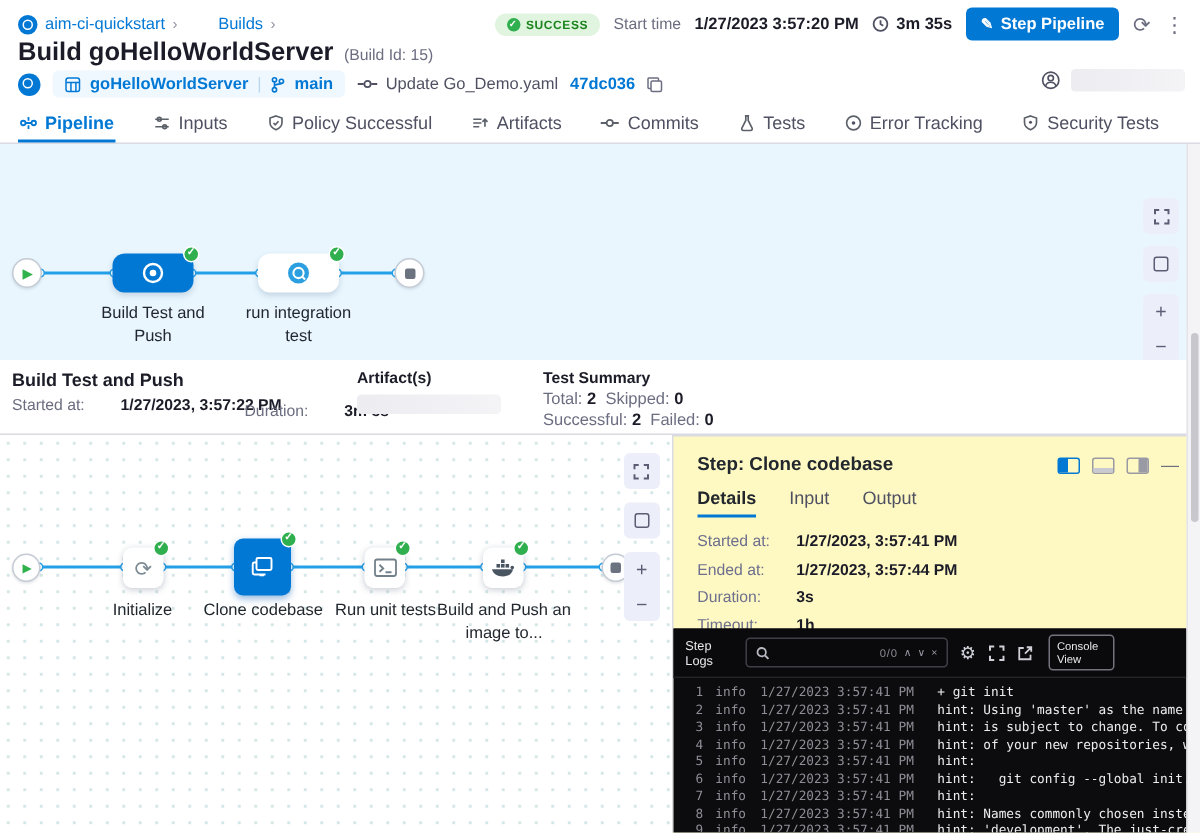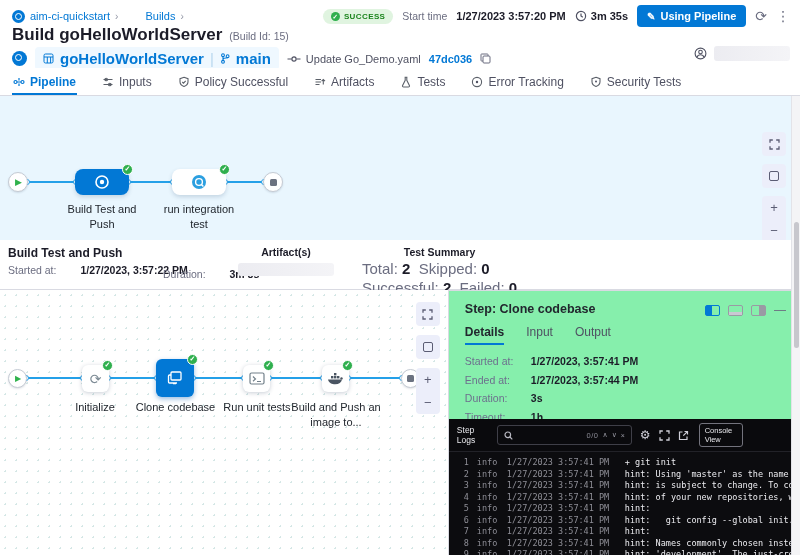--- a/index.html
+++ b/index.html
@@ -20,21 +20,21 @@
   .badge-success .chk { width:9px; height:9px; border-radius:50%; background:#2faf4e; color:#fff; font-size:6.5px; line-height:9px; text-align:center; }
   .meta-label { font-size:10.5px; color:#6b6d80; }
   .meta-value { font-size:11px; color:#1c1c28; font-weight:bold; }
   .elapsed { display:flex; align-items:center; gap:4px; font-size:11px; color:#1c1c28; font-weight:bold; }
   .btn-primary { display:flex; align-items:center; gap:5px; background:#0278d5; color:#fff; font-size:11px; font-weight:bold; height:22px; padding:0 10px; border-radius:4px; border:none; cursor:pointer; }
   .icon-btn { color:#6b6d80; font-size:14px; background:none; border:none; cursor:pointer; line-height:1; }
   .title-row { position:absolute; top:25px; left:12px; display:flex; align-items:baseline; gap:7px; }
   .page-title { font-size:17px; font-weight:bold; color:#1c1c28; }
   .build-id { font-size:10.5px; color:#6b6d80; }
   .repo-row { position:absolute; top:47px; left:12px; display:flex; align-items:center; gap:8px; }
-  .repo-chip { display:flex; align-items:center; gap:6px; background:#eff8ff; border-radius:4px; padding:3px 8px; font-size:15px; color:#0278d5; font-weight:bold; }
+  .repo-chip { display:flex; align-items:center; gap:6px; background:#eff8ff; border-radius:4px; padding:3px 8px; font-size:11px; color:#0278d5; font-weight:bold; }
   .repo-chip .divider { color:#b9d8ef; font-weight:normal; }
   .commit-msg { display:flex; align-items:center; gap:5px; font-size:11px; color:#4f5162; }
   .sha { font-size:11px; font-weight:bold; color:#0278d5; }
   .user-row { position:absolute; top:46px; right:10px; display:flex; align-items:center; gap:7px; }
   .redacted { background:linear-gradient(90deg,#ececf1,#f4f4f7); border-radius:3px; }
 
   
   .tabbar { position:absolute; top:68px; left:0; width:800px; height:28px; border-bottom:1px solid #d9dae2; display:flex; align-items:stretch; padding-left:12px; background:#fff; }
   .tab { display:flex; align-items:center; gap:5px; font-size:12px; color:#4f5162; padding:0 1px; margin-right:24px; cursor:pointer; position:relative; white-space:nowrap; }
   .tab svg { stroke:#5b6069; }
@@ -58,34 +58,34 @@
   .canvas-ctl { position:absolute; width:24px; height:24px; background:#eceefa; border-radius:4px; color:#5b5d74; display:flex; align-items:center; justify-content:center; cursor:pointer; }
   .zoom-group { position:absolute; width:24px; height:46px; background:#eceefa; border-radius:4px; display:flex; flex-direction:column; }
   .zoom-group span { flex:1; display:flex; align-items:center; justify-content:center; font-size:13px; color:#5b5d74; cursor:pointer; }
   .fit-sq { width:10px; height:10px; border:1.5px solid #5b5d74; border-radius:2px; }
 
   
   .stage-summary { position:absolute; top:240px; left:0; width:800px; height:50px; background:#fff; border-bottom:1px solid #d9dae2; padding:6px 8px 0; }
   .ss-title { font-size:12px; font-weight:bold; color:#1c1c28; }
   .ss-sub { font-size:10.5px; color:#6b6d80; margin-top:4px; }
   .ss-sub b { color:#1c1c28;margin-left:21px; }
-  .ss-col-h { font-size:10.5px; font-weight:bold; color:#1c1c28;text-align:center; }
-  .ss-line { font-size:15px; color:#6b6d80; margin-top:2px; }
+  .ss-col-h { font-size:10.5px; font-weight:bold; color:#1c1c28; }
+  .ss-line { font-size:11px; color:#6b6d80; margin-top:2px; }
   .ss-line b { color:#1c1c28; }
 
   
   .lower { position:absolute; top:290px; left:0; width:800px; height:265px; display:flex; }
   .step-canvas { position:relative; width:463px; height:265px; background:#fff;
     background-image:radial-gradient(#d5e7e6 1px, transparent 1px); background-size:11px 11px; overflow:hidden; }
   .step-node { position:absolute; background:#fff; border-radius:6px; box-shadow:0 1px 4px rgba(40,60,90,.25); display:flex; align-items:center; justify-content:center; cursor:pointer; }
   .step-node.selected { background:#0278d5; box-shadow:0 2px 5px rgba(2,90,180,.4); }
   .init-glyph { font-size:14px; color:#7c8a94; }
 
   
-  .right-panel { position:relative; width:364px; height:265px; background:#86efac; border-left:1px solid #d9dae2; border-top:1px solid #d9dae2; }
+  .right-panel { position:relative; width:364px; height:265px; background:#fef9c3; border-left:1px solid #d9dae2; border-top:1px solid #d9dae2; }
   .rp-title { position:absolute; top:11px; left:16px; font-size:12.5px; font-weight:bold; color:#22272e; }
   .layout-icons { position:absolute; top:12px; right:14px; display:flex; align-items:center; gap:8px; }
   .li-box { width:15px; height:11px; border:1px solid #9a9aa4; border-radius:2px; position:relative; cursor:pointer; }
   .li-box.active { border-color:#0278d5; }
   .li-box.active::after { content:''; position:absolute; left:0; top:0; bottom:0; width:6px; background:#0278d5; }
   .li-box.bottom::after { content:''; position:absolute; left:0; right:0; bottom:0; height:3px; background:#c9c9d2; }
   .li-box.right::after { content:''; position:absolute; right:0; top:0; bottom:0; width:6px; background:#9a9aa4; }
   .minimize { color:#6b6d80; font-size:12px; cursor:pointer; }
   .rp-tabs { position:absolute; top:34px; left:16px; display:flex; gap:22px; }
   .rp-tab { font-size:12px; color:#4f5162; padding-bottom:6px; position:relative; cursor:pointer; }
@@ -142,21 +142,21 @@
         <span class="meta-value">1/27/2023 3:57:20 PM</span>
         <span class="elapsed">
           <svg width="12" height="12" viewBox="0 0 12 12" fill="none" stroke="#4f5162" stroke-width="1.2">
               <circle cx="6" cy="6" r="4.6"></circle>
               <path d="M6 3.5V6l1.8 1.2"></path>
             </svg>
           <span>3m 35s</span>
         </span>
         <button class="btn-primary">
           <span style="font-size:10px;">✎</span>
-          <span>Using Pipeline</span>
+          <span>Step Pipeline</span>
         </button>
         <button class="icon-btn">⟳</button>
         <button class="icon-btn">⋮</button>
       </div>
     </div>
 
     <div class="title-row">
       <span class="page-title">Build goHelloWorldServer</span>
       <span class="build-id">(Build Id: 15)</span>
     </div>
@@ -225,20 +225,27 @@
           <path d="M4.3 6l1.2 1.2 2.2-2.4"></path>
         </svg>
       <span>Policy Successful</span>
     </div>
     <div class="tab">
       <svg width="12" height="12" viewBox="0 0 12 12" fill="none" stroke-width="1.1">
           <path d="M1.5 3.5h5.5M1.5 6h5.5M1.5 8.5h4"></path>
           <path d="M9.3 8.5V3.6M7.6 5.2l1.7-1.7L11 5.2"></path>
         </svg>
       <span>Artifacts</span>
+    </div>
+    <div class="tab">
+      <svg width="13" height="10" viewBox="0 0 13 10" fill="none" stroke-width="1.2">
+          <circle cx="6.5" cy="5" r="2.1"></circle>
+          <path d="M0.5 5h3.8M8.7 5h3.8"></path>
+        </svg>
+      <span>Commits</span>
     </div>
     <div class="tab">
       <svg width="12" height="12" viewBox="0 0 12 12" fill="none" stroke-width="1.1">
           <path d="M4.6 1.2h2.8M5.2 1.2v3.1L2.6 9.4c-.4.8.2 1.6 1 1.6h4.8c.8 0 1.4-.8 1-1.6L6.8 4.3V1.2"></path>
         </svg>
       <span>Tests</span>
     </div>
     <div class="tab">
       <svg width="12" height="12" viewBox="0 0 12 12" fill="none" stroke-width="1.1">
           <circle cx="6" cy="6" r="4.6"></circle>

